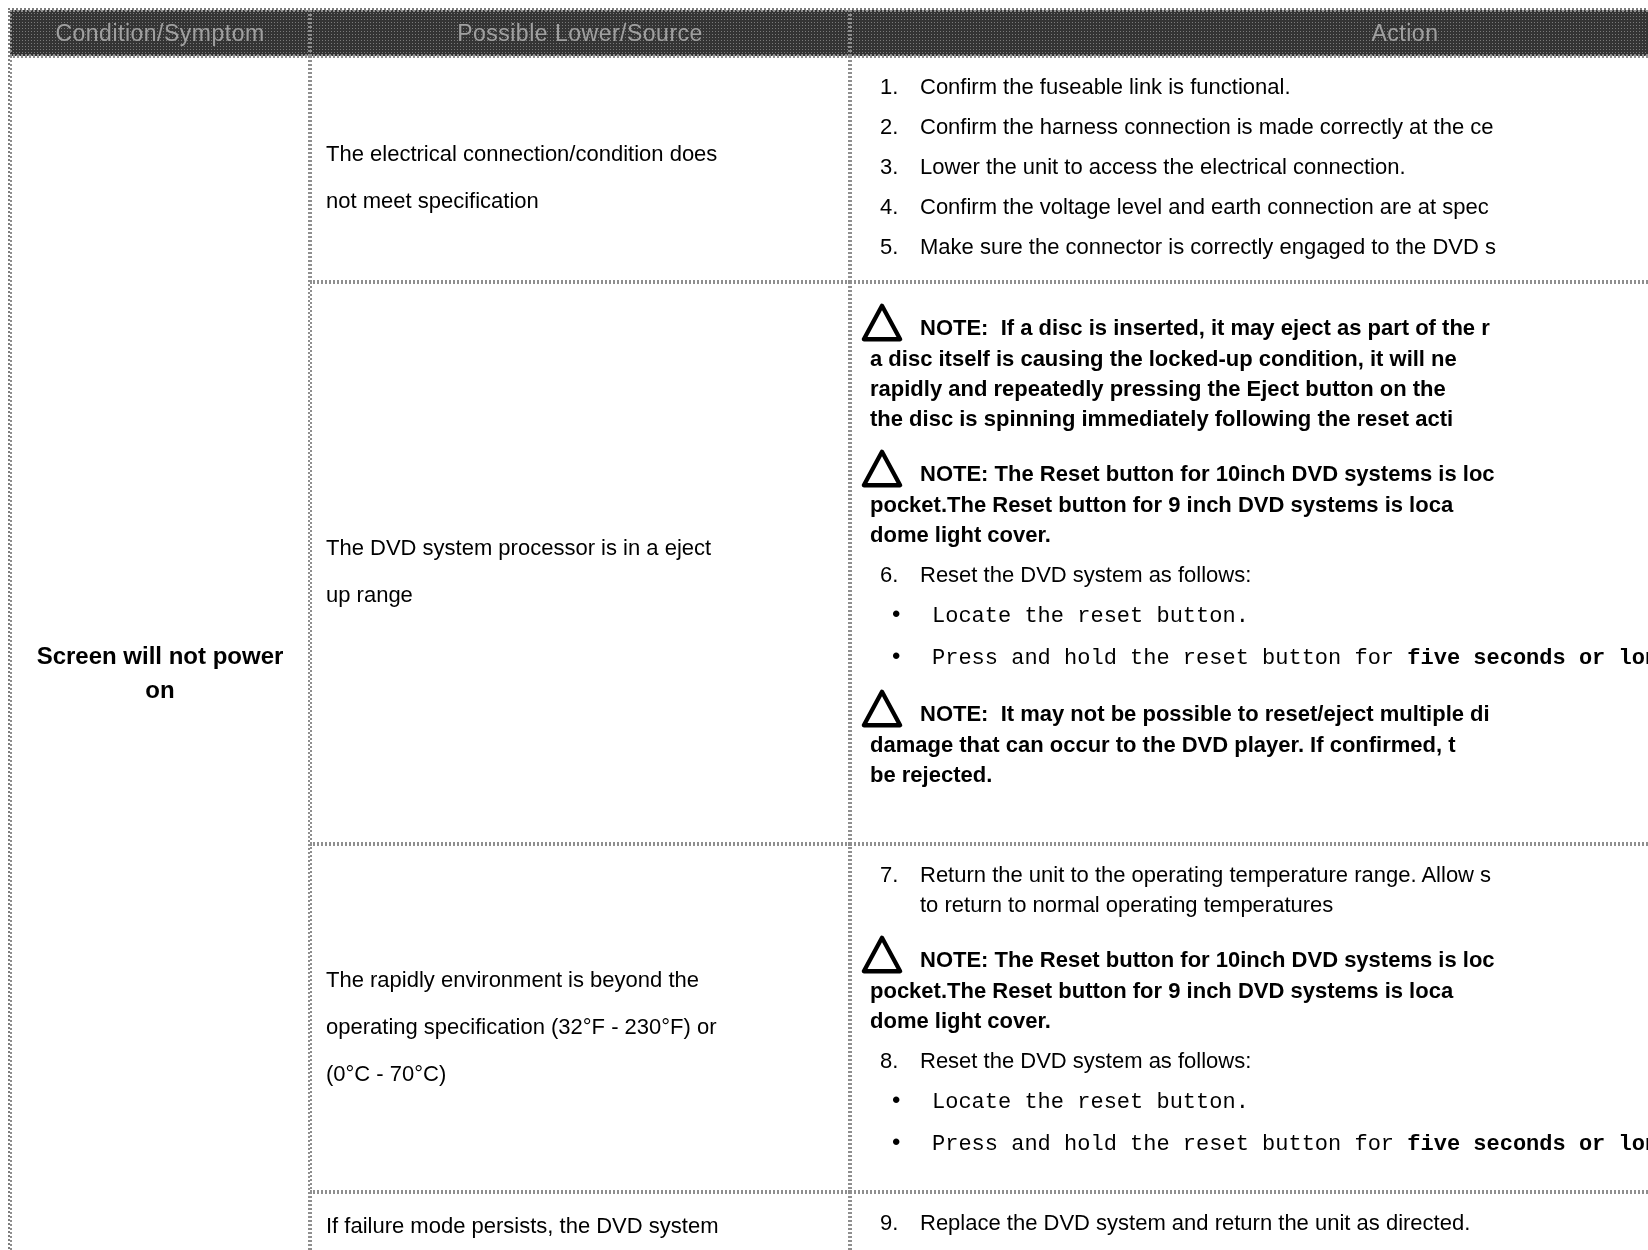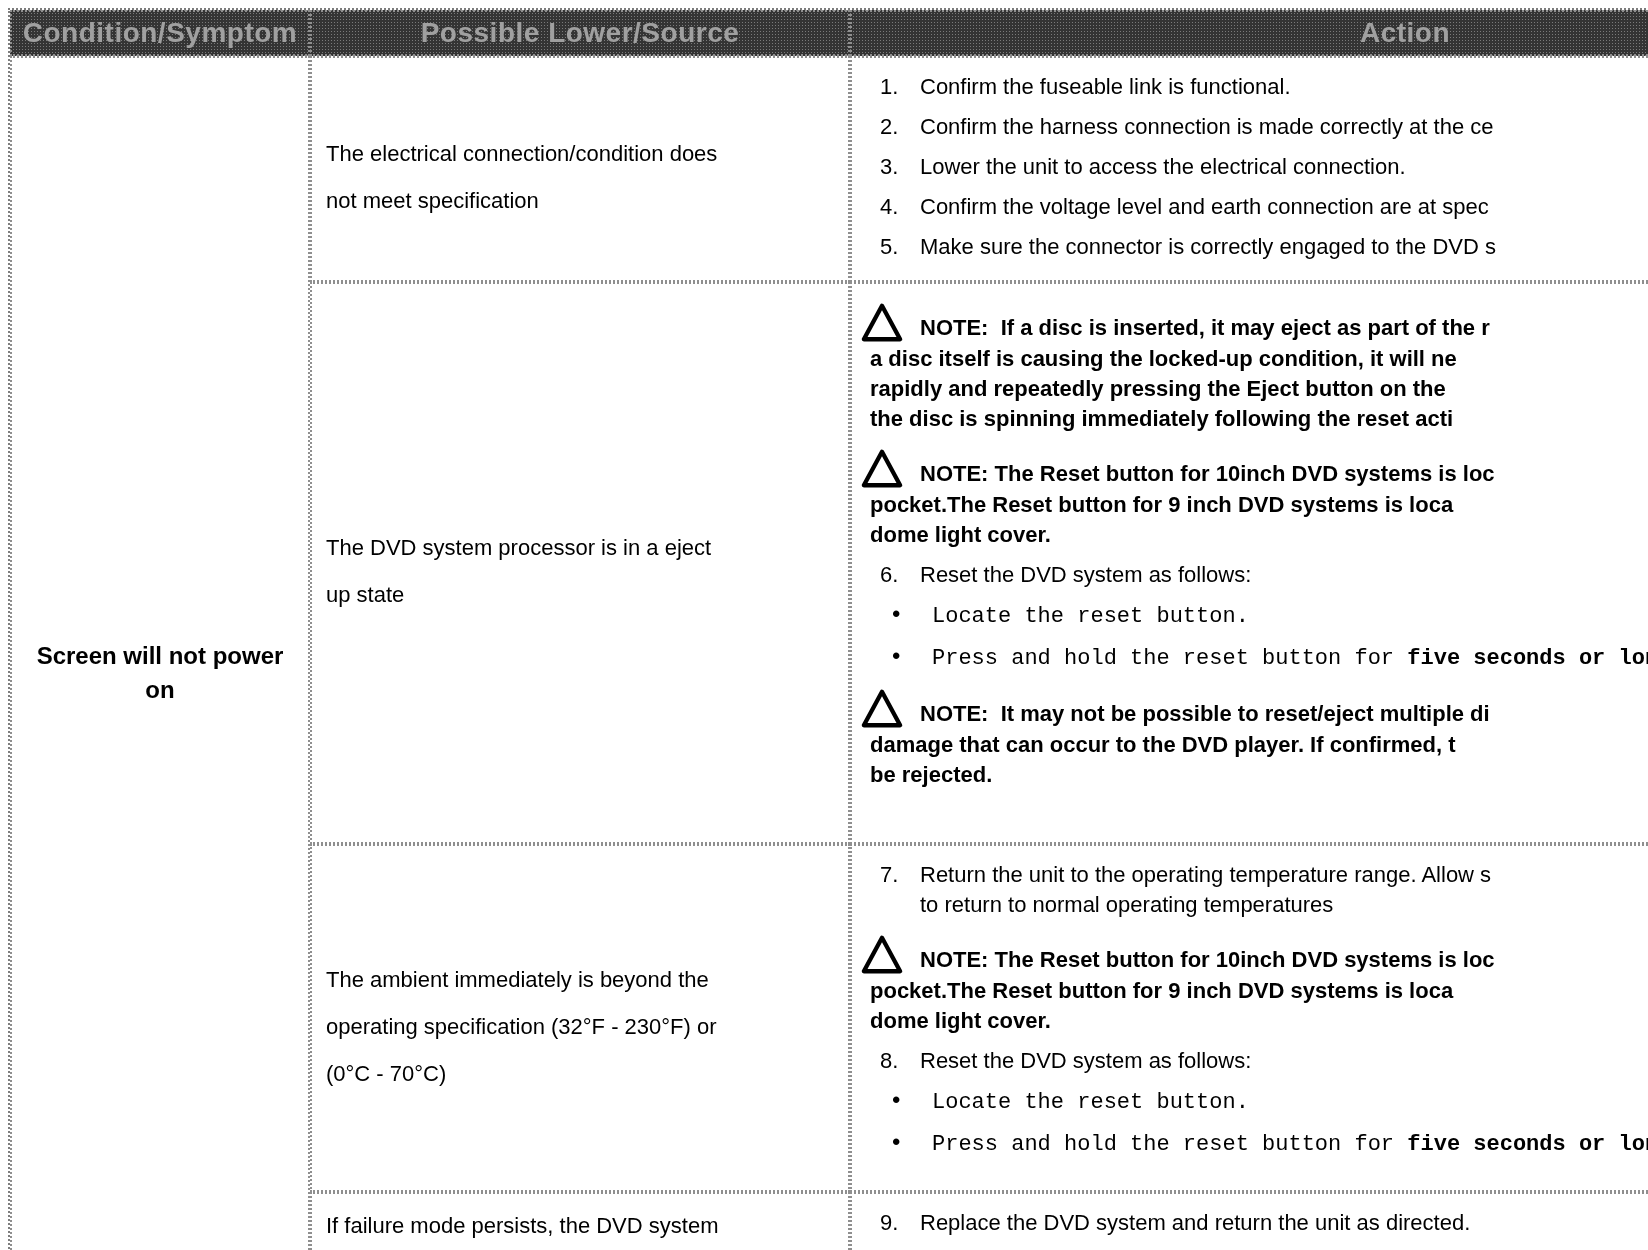--- a/index.html
+++ b/index.html
@@ -21,21 +21,21 @@
   col.c1 { width:300px; }
   col.c2 { width:540px; }
   col.c3 { width:1110px; }
   th,td { border:2px dotted #8f8f8f; padding:0; vertical-align:top; }
   th.hdr {
     height:42px;
     background-color:#343434;
     background-image:radial-gradient(#7a7a7a 0.8px, transparent 0.9px);
     background-size:3px 3px;
     color:#a0a0a0;
-    font-weight:bold; font-size:28px;
+    font-weight:normal; font-size:23px;
     text-align:center; vertical-align:middle;
     letter-spacing:0.5px;
   }
   td.symptom {
     vertical-align:middle; text-align:center;
     font-weight:bold; font-size:24px; line-height:34px;
   }
   td.cause { vertical-align:middle; font-size:22px; line-height:31px; padding-left:14px; }
   td.cause .cline { white-space:pre;margin-top:16px; }
   td.action { font-size:22px; line-height:30px; padding:4px 0 8px 0; overflow:hidden; }
@@ -102,21 +102,21 @@
             </div>
             <div class="step">
               <span class="num">5.</span>
               <div class="txt">Make sure the connector is correctly engaged to the DVD s</div>
             </div>
           </td>
     </tr>
     <tr class="h-r2">
       <td class="cause">
             <div class="cline">The DVD system processor is in a eject</div>
-            <div class="cline">up state</div>
+            <div class="cline">up range</div>
           </td>
       <td class="action">
             <div class="note">
               <div class="line1"><span class="tri"><svg viewBox="0 0 46 44" width="44" height="42">
                     <path d="M23 4 L42 39 L4 39 Z" fill="none" stroke="#000" stroke-width="4.5" stroke-linejoin="round"></path>
                   </svg></span><span>NOTE:  If a disc is inserted, it may eject as part of the r</span></div>
               <div class="ncont">a disc itself is causing the locked-up condition, it will ne</div>
               <div class="ncont">rapidly and repeatedly pressing the Eject button on the</div>
               <div class="ncont">the disc is spinning immediately following the reset acti</div>
             </div>
@@ -137,21 +137,21 @@
               <div class="line1"><span class="tri"><svg viewBox="0 0 46 44" width="44" height="42">
                     <path d="M23 4 L42 39 L4 39 Z" fill="none" stroke="#000" stroke-width="4.5" stroke-linejoin="round"></path>
                   </svg></span><span>NOTE:  It may not be possible to reset/eject multiple di</span></div>
               <div class="ncont">damage that can occur to the DVD player. If confirmed, t</div>
               <div class="ncont">be rejected.</div>
             </div>
           </td>
     </tr>
     <tr class="h-r3">
       <td class="cause">
-            <div class="cline">The ambient immediately is beyond the</div>
+            <div class="cline">The rapidly environment is beyond the</div>
             <div class="cline">operating specification (32°F - 230°F) or</div>
             <div class="cline">(0°C - 70°C)</div>
           </td>
       <td class="action">
             <div class="step">
               <span class="num">7.</span>
               <div class="txt">Return the unit to the operating temperature range. Allow s</div>
               <div class="step-cont">to return to normal operating temperatures</div>
             </div>
             <div class="note">

